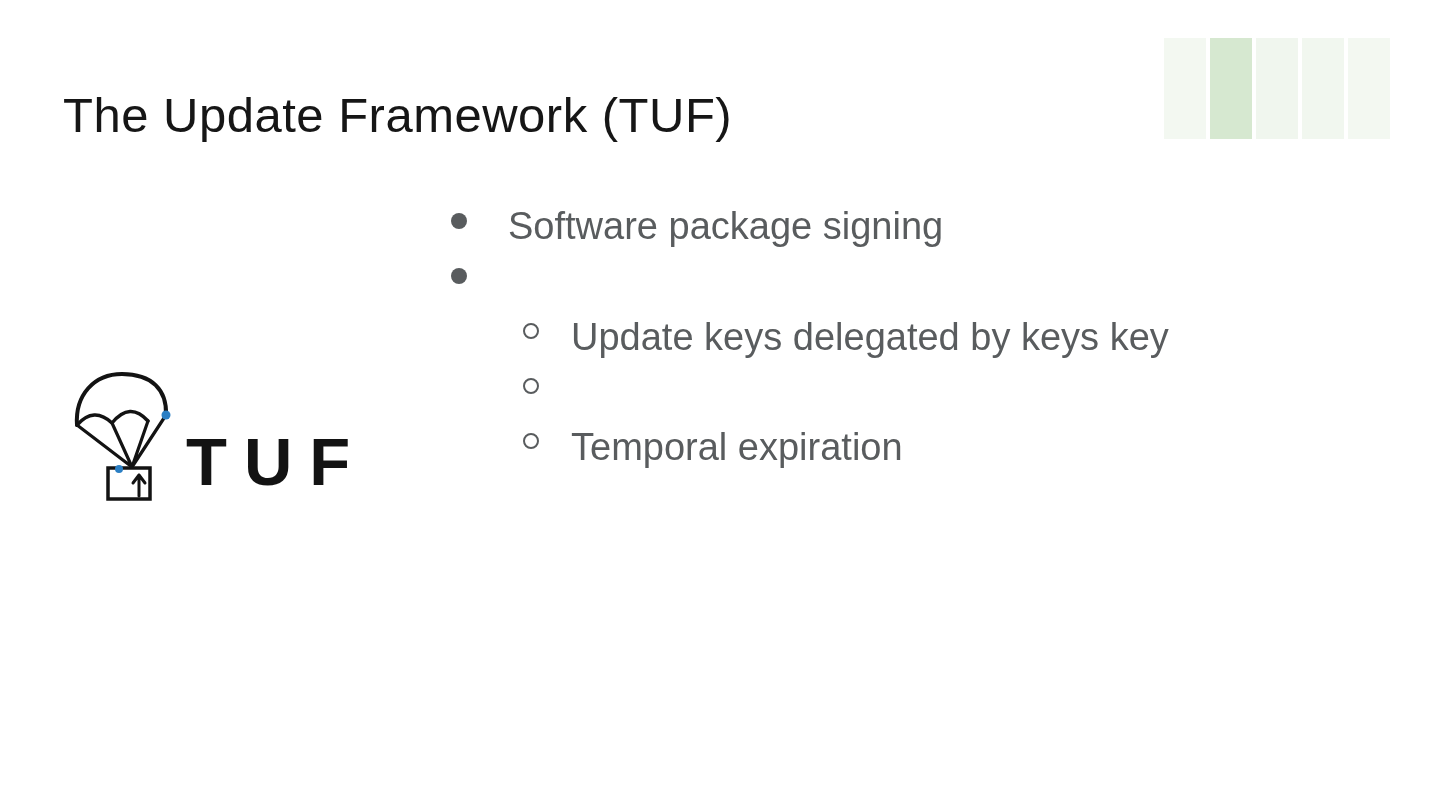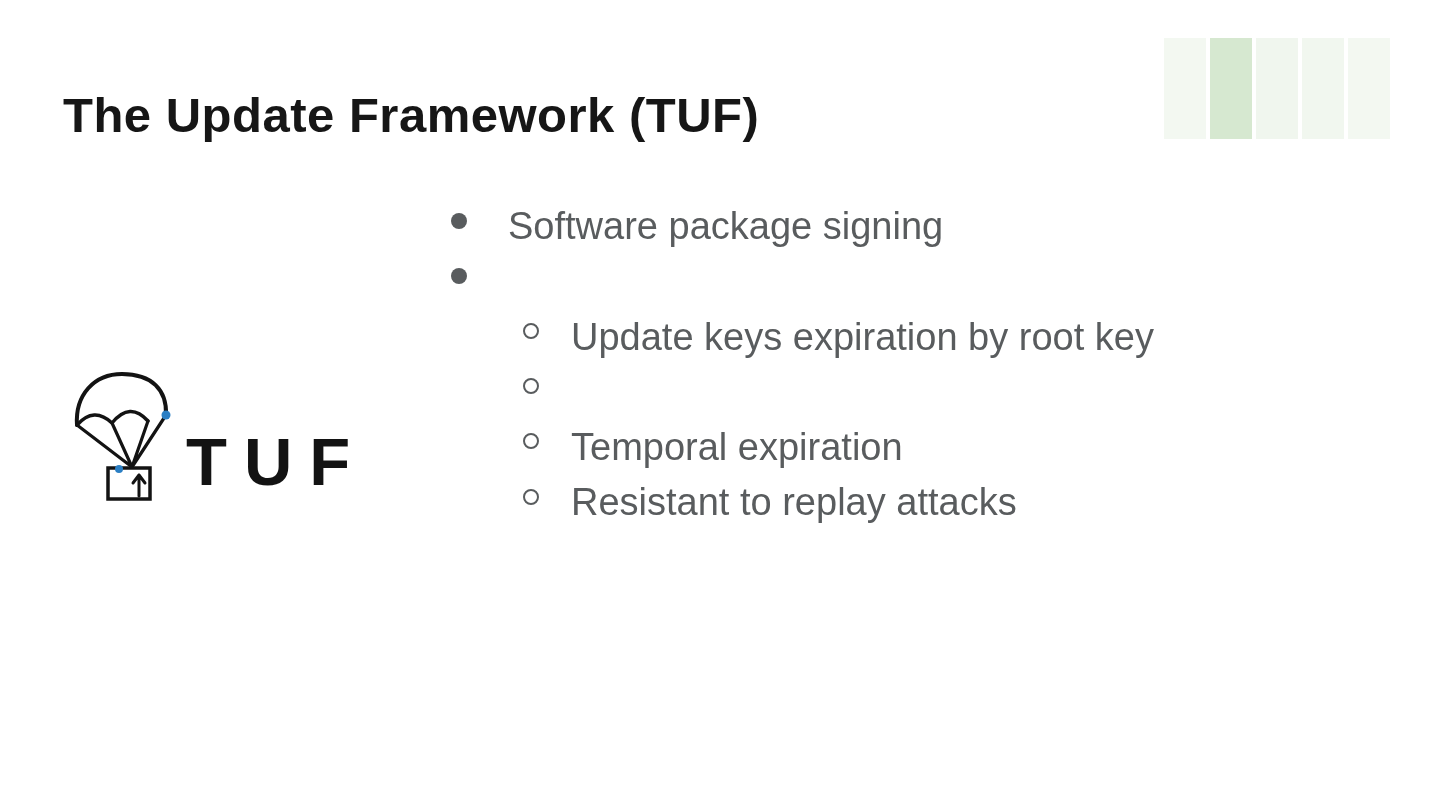--- a/index.html
+++ b/index.html
@@ -10,21 +10,21 @@
     background: var(--bg, #ffffff);
     font-family: "Liberation Sans", sans-serif;
     overflow: hidden;
   }
 
   
   .slide-title {
     position: absolute;
     left: 63px; top: 90px;
     font-size: 49px;
-    font-weight: 700;
+    font-weight: 400;
     letter-spacing: 0.5px;
     line-height: 1.05;
     color: var(--title-color, #161616);
     white-space: nowrap;
   }
 
   
   .deco-bars {
     position: absolute;
     left: 1164px; top: 38px;
@@ -106,32 +106,28 @@
 <div class="bullet-list">
   <div class="bullet-row level1">
     <span class="glyph"></span>
     <span class="txt">Software package signing</span>
   </div>
   <div class="bullet-row level1">
     <span class="glyph"></span>
   </div>
   <div class="bullet-row level2">
     <span class="glyph"></span>
-    <span class="txt">Update keys expiration by root key</span>
+    <span class="txt">Update keys delegated by keys key</span>
   </div>
   <div class="bullet-row level2">
     <span class="glyph"></span>
   </div>
   <div class="bullet-row level2">
     <span class="glyph"></span>
     <span class="txt">Temporal expiration</span>
-  </div>
-  <div class="bullet-row level2">
-    <span class="glyph"></span>
-    <span class="txt">Resistant to replay attacks</span>
   </div>
 </div>
 
 <div class="logo-wrap">
   <svg class="logo-svg" width="120" height="145" viewBox="0 0 120 145">
 
     <path d="M 7 57 C 5 27 24 6 52 6 C 82 6 97 22 96 47" fill="none" stroke="var(--logo-stroke,#131313)" stroke-width="4" stroke-linecap="round"></path>
 
     <path d="M 7 57 Q 24 38 42 55 M 42 55 Q 60 33 78 53" fill="none" stroke="var(--logo-stroke,#131313)" stroke-width="3.5" stroke-linecap="round"></path>
 

